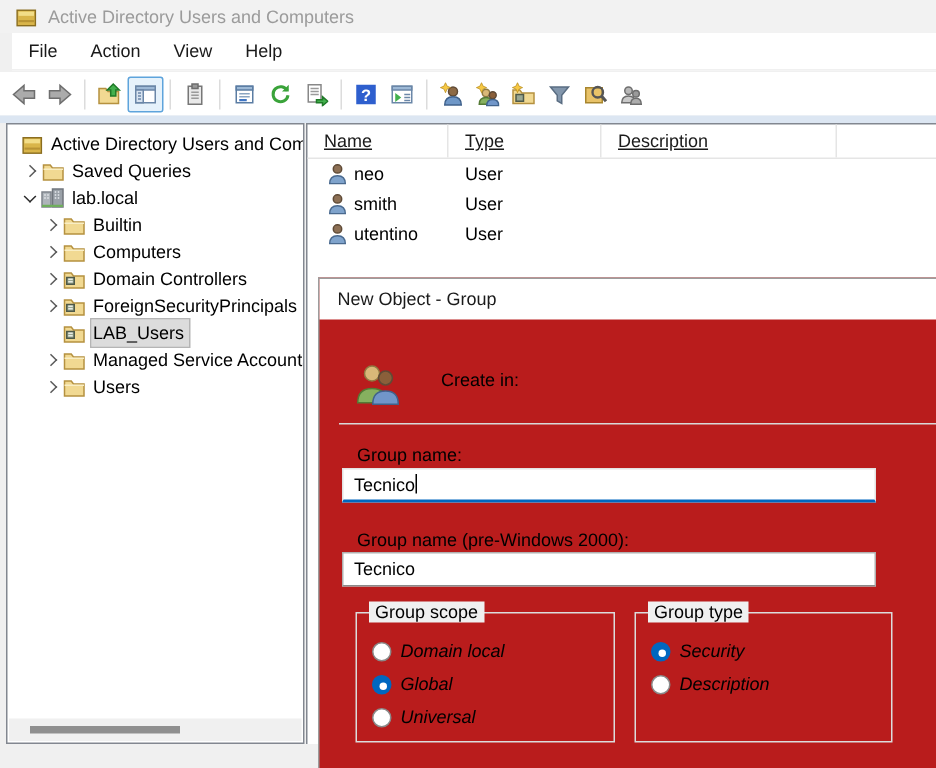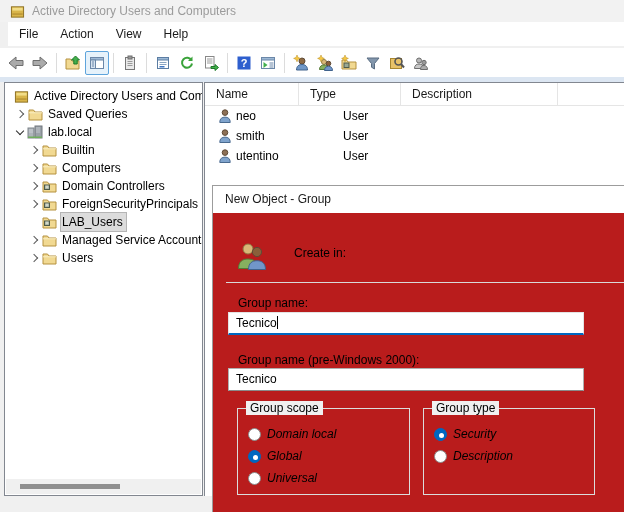--- a/index.html
+++ b/index.html
@@ -32,23 +32,23 @@
   .chev.expanded::after { content:""; position:absolute; left:4px; top:3px; width:5px; height:5px; border-right:1.2px solid #2b2b2b; border-bottom:1.2px solid #2b2b2b; transform:rotate(45deg); }
   .ticon { width:16px; height:14px; display:flex; align-items:center; justify-content:center; margin-right:4px; flex:0 0 16px; }
   .titem { display:flex; align-items:center; height:18px; padding:0 3px 0 0; }
   .trow.selected .titem { background:#dcdcdc; outline:1px solid #b5b5b5; }
   .tlabel { padding-left:1px; }
   .hscroll { position:absolute; left:1px; right:1px; bottom:1px; height:15px; background:#f0f0f0; }
   .hscroll .thumb { position:absolute; left:14px; top:5px; width:100px; height:5px; background:#8f8f8f; }
 
   .list-pane { position:absolute; left:204px; top:82px; width:420px; height:414px; background:#fff; border-top:1px solid #828790; border-left:1px solid #828790; }
   .lheader { display:flex; height:23px; border-bottom:1px solid #e5e5e5; }
-  .lcol { padding-left:11px; line-height:23px; border-right:1px solid #e5e5e5; color:#1a1a1a; }
+  .lcol { padding-left:11px; line-height:23px; border-right:1px solid #e5e5e5; color:#1a1a1a;text-decoration:underline; }
   .lcol.c1 { width:94px; } .lcol.c2 { width:102px; } .lcol.c3 { width:157px; }
-  .lrow { display:flex; align-items:center; height:20px;justify-content:space-between; }
+  .lrow { display:flex; align-items:center; height:20px; }
   .lcell { display:flex; align-items:center; }
   .lcell.c1 { width:94px; padding-left:13px; } .lcell.c2 { width:102px; padding-left:11px; } .lcell.c3 { width:157px; padding-left:11px; }
   .lcell .ticon { margin-right:5px; width:13px; flex:0 0 13px; }
 
   
   .dialog { position:absolute; left:212px; top:185px; width:412px; height:327px; background:#b91c1c; border:1px solid #9c9c9c; border-right:none; border-bottom:none; z-index:5; }
   .dlg-title { height:27px; background:#fff; line-height:27px; padding-left:12px; color:#1a1a1a; }
   .dlg-createin { position:absolute; left:0; top:27px; width:100%; height:69px; }
   .dlg-createin .gicon { position:absolute; left:24px; top:28px; }
   .dlg-createin .ci-label { position:absolute; left:81px; top:33px;text-align:right; }

